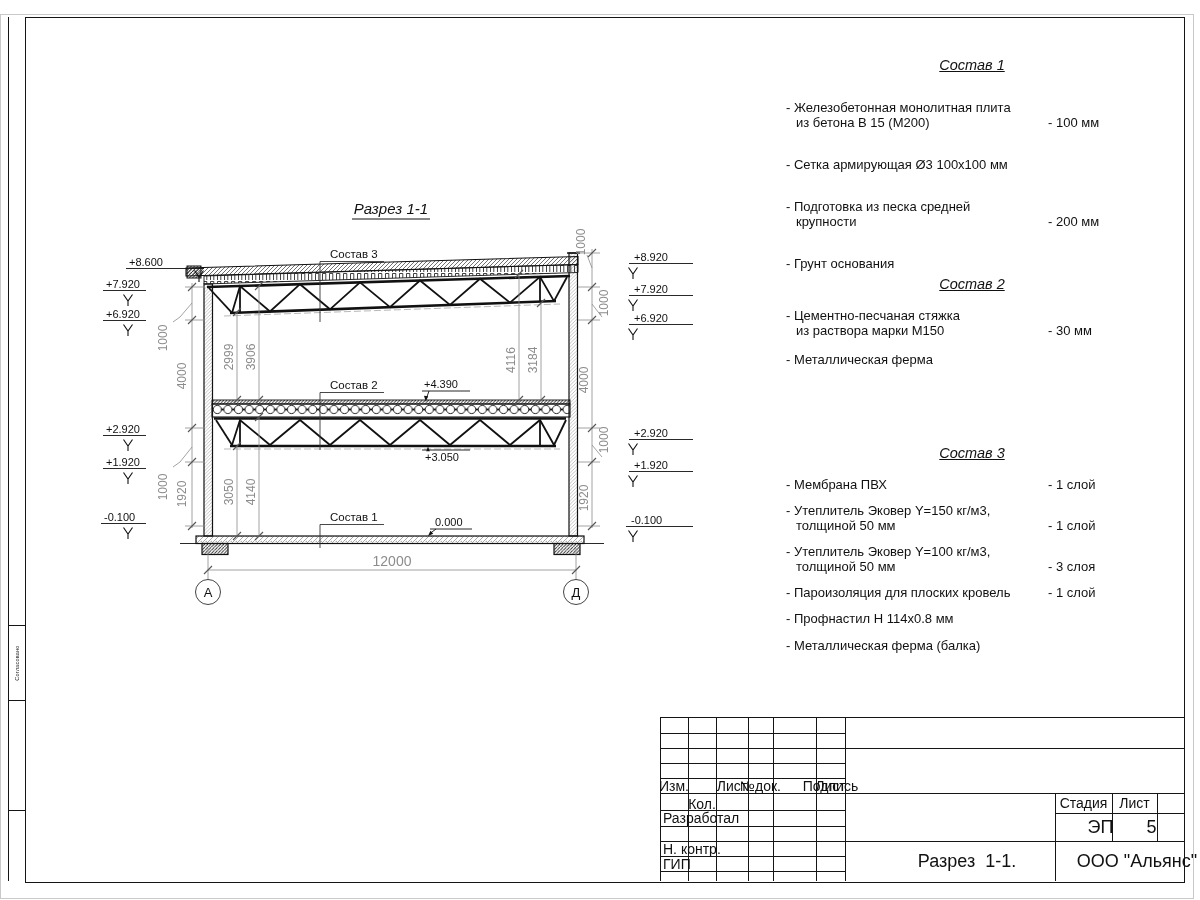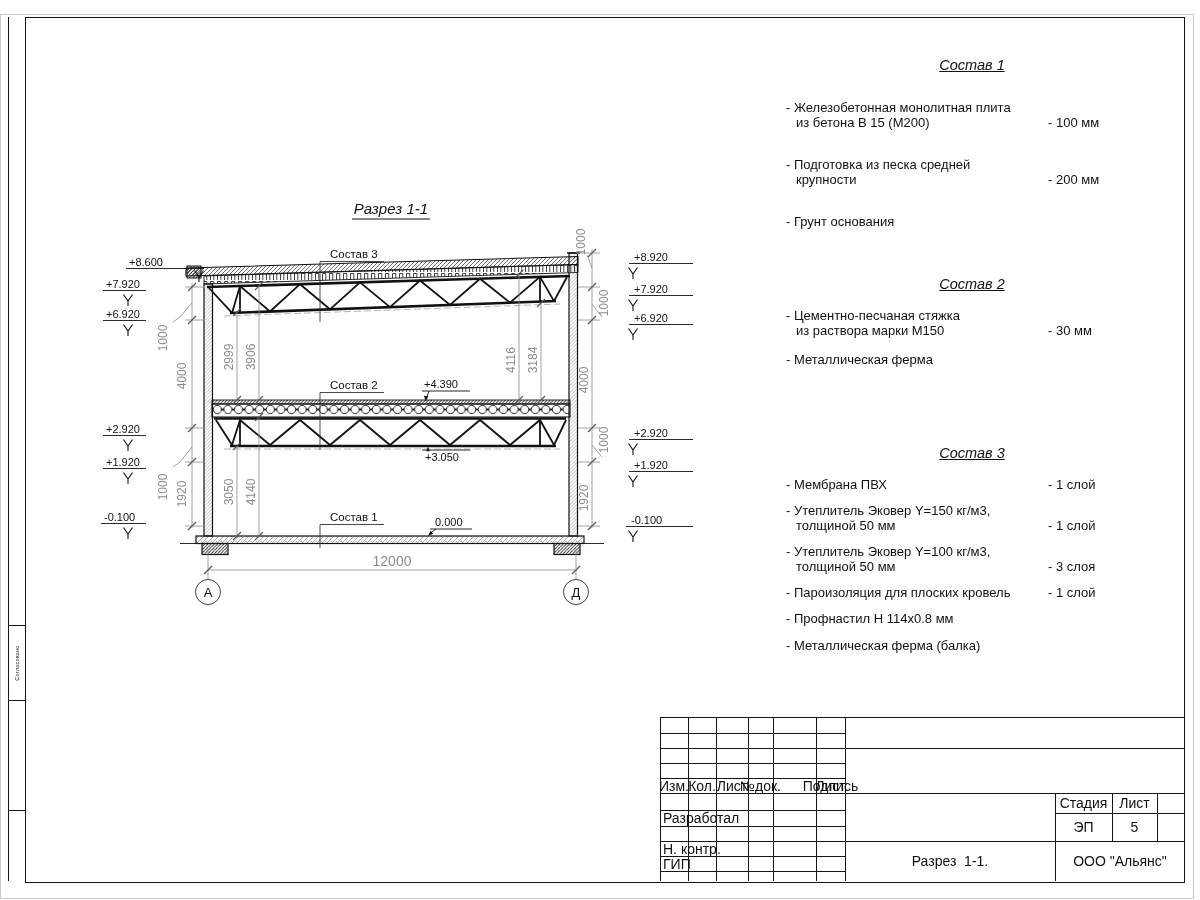--- a/index.html
+++ b/index.html
@@ -16,21 +16,21 @@
   
   .spec{left:786px;width:372px;}
   .spec h3{margin:0 0 16px 0;font-size:14.5px;font-style:italic;font-weight:normal;text-align:center;text-decoration:underline;}
   .item{display:grid;grid-template-columns:262px 1fr;align-items:end;font-size:13px;line-height:1.16;}
   .item .nm{white-space:pre-line;padding-left:10px;text-indent:-10px;}
   .item .vl2{font-size:13px;}
   .s1 .item{margin-bottom:15px;margin-top:27px;} .s2 .item{margin-bottom:14px;} .s3 .item{margin-bottom:11px;}
   
   .tb-text{position:absolute;font-size:14px;display:flex;align-items:center;justify-content:center;white-space:pre;}
   .tb-left{justify-content:flex-start;padding-left:3px;}
-  .tb-big{font-size:14px;}
+  .tb-big{font-size:18px;padding-left:17px;}
   svg text{font-family:"Liberation Sans",sans-serif;}
 </style>
 </head>
 <body>
 
 <div class="abs page-edge"></div>
 <div class="abs frame"></div>
 <div class="abs lstrip"></div>
 <div class="abs hl" style="left:8px;top:625px;width:17px;"></div>
 <div class="abs hl" style="left:8px;top:700px;width:17px;"></div>
@@ -276,20 +276,24 @@
 </svg>
 
 <div class="abs spec s1" style="top:57px;">
   <h3>Состав 1</h3>
   <div class="item">
       <div class="nm">- Железобетонная  монолитная плита
 из бетона В 15 (М200)</div>
       <div class="vl2">- 100 мм</div>
     </div>
   <div class="item">
+      <div class="nm">- Сетка армирующая Ø3 100х100 мм</div>
+      <div class="vl2"></div>
+    </div>
+  <div class="item">
       <div class="nm">- Подготовка из песка средней
 крупности</div>
       <div class="vl2">- 200 мм</div>
     </div>
   <div class="item">
       <div class="nm">- Грунт основания</div>
       <div class="vl2"></div>
     </div>
 </div>
 
@@ -356,21 +360,21 @@
   <div class="abs vl" style="left:716px;top:717px;height:164px;"></div>
   <div class="abs vl" style="left:748px;top:717px;height:164px;"></div>
   <div class="abs vl" style="left:773px;top:717px;height:164px;"></div>
   <div class="abs vl" style="left:816px;top:717px;height:164px;"></div>
   <div class="abs vl" style="left:845px;top:717px;height:164px;"></div>
   <div class="abs vl" style="left:1055px;top:793px;height:88px;"></div>
   <div class="abs vl" style="left:1112px;top:793px;height:48px;"></div>
   <div class="abs vl" style="left:1157px;top:793px;height:48px;"></div>
 
   <div class="tb-text" style="left:660px;top:778px;width:28px;height:15px;">Изм.</div>
-  <div class="tb-text" style="left:688px;top:778px;width:28px;height:15px;">Кол.</div>
+  <div class="tb-text" style="left:688px;top:796px;width:28px;height:15px;">Кол.</div>
   <div class="tb-text" style="left:716px;top:778px;width:32px;height:15px;">Лист</div>
   <div class="tb-text" style="left:748px;top:778px;width:25px;height:15px;">№док.</div>
   <div class="tb-text" style="left:773px;top:778px;width:43px;height:15px;padding-left:36px;">Подпись</div>
   <div class="tb-text" style="left:816px;top:778px;width:29px;height:15px;">Лист</div>
 
   <div class="tb-text tb-left" style="left:660px;top:810px;width:56px;height:16px;">Разработал</div>
   <div class="tb-text tb-left" style="left:660px;top:841px;width:56px;height:15px;">Н. контр.</div>
   <div class="tb-text tb-left" style="left:660px;top:856px;width:56px;height:15px;">ГИП</div>
 
   <div class="tb-text" style="left:1055px;top:793px;width:57px;height:20px;">Стадия</div>

